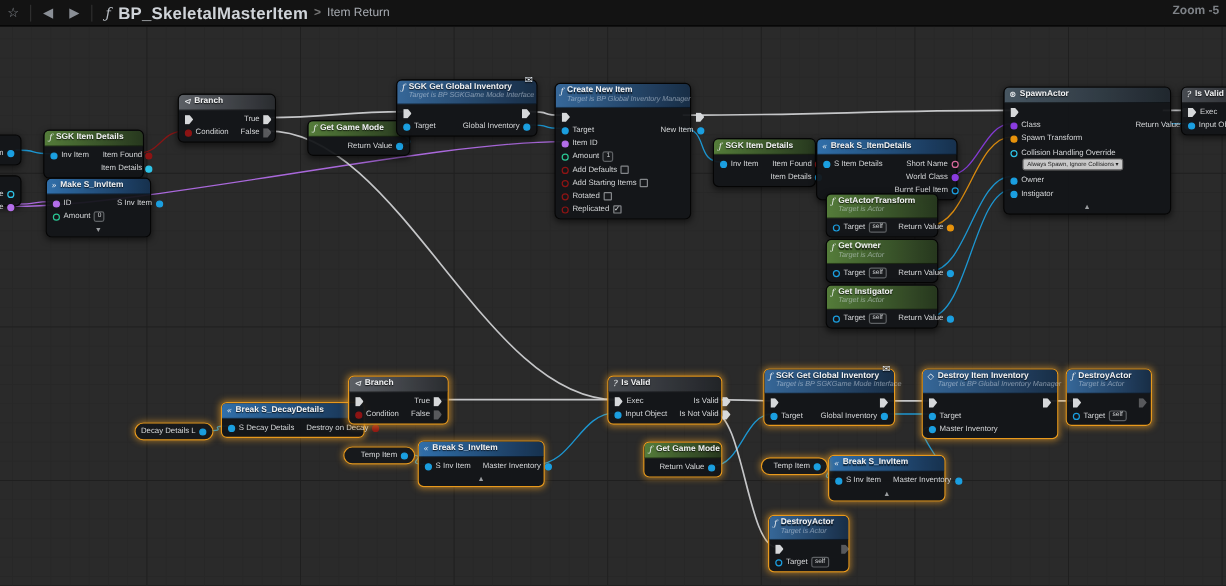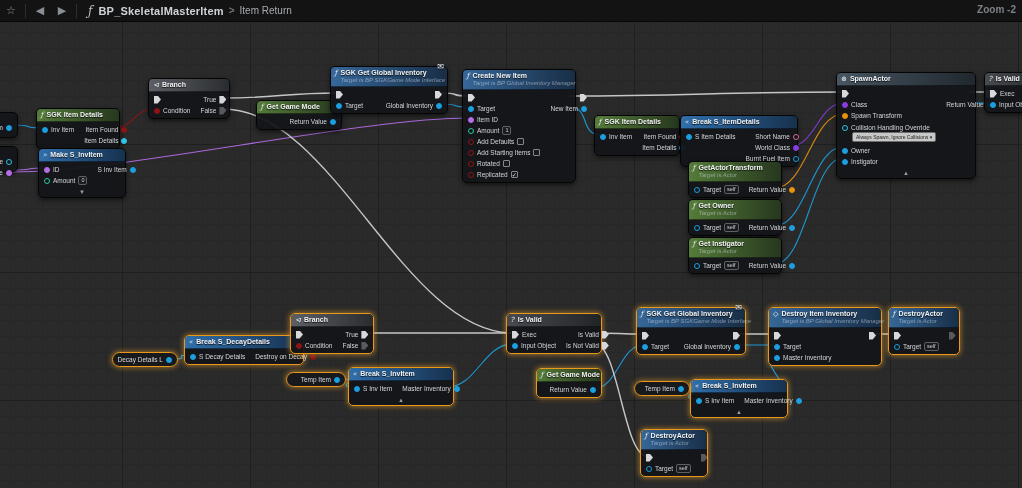--- a/index.html
+++ b/index.html
@@ -6,21 +6,21 @@
   html,body { width:1022px; height:488px; overflow:hidden; background:#1d1d1d;
     font-family:"Liberation Sans", sans-serif; }
 
   
   #topbar { position:relative; height:22px; background:#131313; border-bottom:1px solid #060606;
     display:flex; align-items:center; color:#9aa0a6; z-index:50; }
   .tb-btn { width:22px; height:22px; display:flex; align-items:center; justify-content:center;
     font-size:11px; color:#8a8f96; cursor:pointer; }
   .tb-sep { width:1px; height:14px; background:#2e2e2e; margin:0 3px; }
   .fn-icon { font-family:"DejaVu Serif", serif; font-style:italic; font-size:12px; color:#b7bcc2; margin:0 6px 0 8px; }
-  .crumb-root { font-size:11px; color:#cfd3d8; font-weight:bold; letter-spacing:.2px; cursor:pointer; }
+  .crumb-root { font-size:14px; color:#cfd3d8; font-weight:bold; letter-spacing:.2px; cursor:pointer; }
   .crumb-sep { font-size:10px; color:#777; margin:0 5px; font-weight:bold; }
   .crumb-leaf { font-size:10px; color:#a7abb1; cursor:pointer; }
   #zoom-label { position:absolute; right:6px; top:4px; font-size:10px; font-weight:bold; color:#7e8287; }
 
   
   #canvas { position:relative; width:1022px; height:466px; background-color:#2a2a2a;
     background-image:
       linear-gradient(#1f1f1f 1px, transparent 1px),
       linear-gradient(90deg, #1f1f1f 1px, transparent 1px),
       linear-gradient(#272727 1px, transparent 1px),
@@ -82,21 +82,21 @@
 <div id="topbar">
   <span class="tb-btn">☆</span>
   <span class="tb-sep"></span>
   <span class="tb-btn">◀</span>
   <span class="tb-btn">▶</span>
   <span class="tb-sep"></span>
   <span class="fn-icon">ƒ</span>
   <span class="crumb-root">BP_SkeletalMasterItem</span>
   <span class="crumb-sep">&gt;</span>
   <span class="crumb-leaf">Item Return</span>
-  <span id="zoom-label">Zoom -2</span>
+  <span id="zoom-label">Zoom -5</span>
 </div>
 
 <div id="canvas">
   <svg id="wires">
       <path d="M 223 76 C 274.3 76, 285.7 71, 337 71" fill="none" stroke="#d2d4d6" stroke-width="1.4" opacity="0.92"></path>
       <path d="M 441 71 C 463 71, 447 74, 469 74" fill="none" stroke="#d2d4d6" stroke-width="1.4" opacity="0.92"></path>
       <path d="M 569 74 C 679 74, 733 70, 843 70" fill="none" stroke="#d2d4d6" stroke-width="1.4" opacity="0.92"></path>
       <path d="M 969 70 C 991 70, 969 70, 991 70" fill="none" stroke="#d2d4d6" stroke-width="1.4" opacity="0.92"></path>
       <path d="M 335 98 C 357 98, 315 82, 337 82" fill="none" stroke="#1b9fe0" stroke-width="1.1" opacity="0.92"></path>
       <path d="M 441 82 C 463 82, 447 85, 469 85" fill="none" stroke="#1b9fe0" stroke-width="1.1" opacity="0.92"></path>

